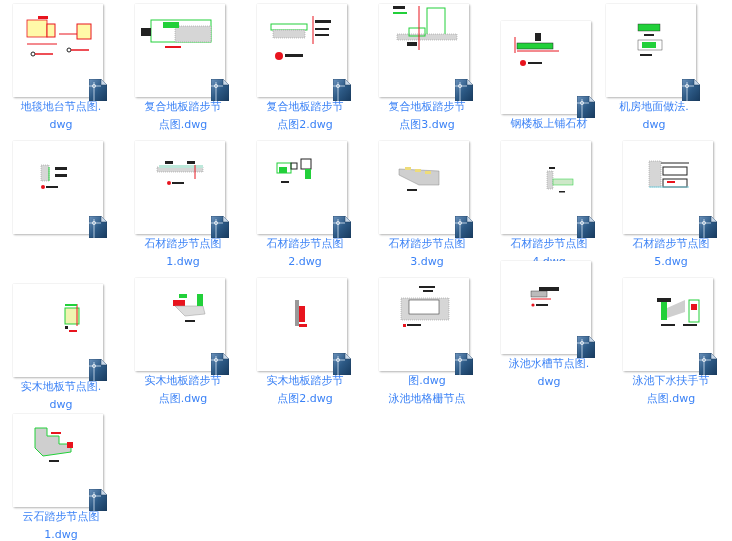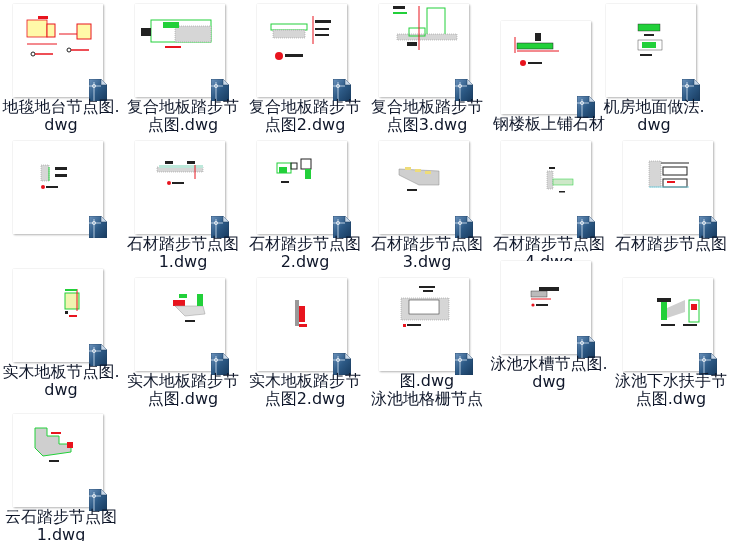--- a/index.html
+++ b/index.html
@@ -20,21 +20,21 @@
     background:#ffffff;
     box-shadow: 1px 1px 2px rgba(0,0,0,0.28), 0 0 1px rgba(0,0,0,0.18);
     overflow:visible;
   }
   .thumb svg.drawing { position:absolute; left:0; top:0; }
   .badge {
     position:absolute; right:-4px; bottom:-4px; width:18px; height:22px;
   }
   .label {
     position:absolute; left:2px; top:98px; width:118px;
-    text-align:center; font-size:16px; line-height:18px; color:#0f172a;
+    text-align:center; font-size:11px; line-height:18px; color:#3b82f6;
     word-break:break-all;
   }
   .label span { display:block; white-space:nowrap; }
 </style>
 </head>
 <body>
 
 <div class="grid" id="grid">
     <div class="item" style="left: 0px; top: 0px;">
       <div class="thumb">
@@ -410,23 +410,24 @@
     <path d="M0 0 H12 L18 6 V22 H0 Z" fill="url(#bg)" stroke="#1e3d5e" stroke-width="0.6"></path>
     <path d="M12 0 V6 H18" fill="#c9d8e8" stroke="#1e3d5e" stroke-width="0.5"></path>
     <line x1="5" y1="3" x2="5" y2="22" stroke="#d8e6f4" stroke-width="0.8"></line>
     <line x1="0" y1="7" x2="12" y2="7" stroke="#d8e6f4" stroke-width="0.8"></line>
     <circle cx="5" cy="7" r="1.6" fill="none" stroke="#ffffff" stroke-width="0.7"></circle>
   </svg>
 
      </div>
      <div class="label">
        <span>石材踏步节点图</span>
-     </div>
-    </div>
-    <div class="item" style="left: 0px; top: 265px;">
+       <span>5.dwg</span>
+     </div>
+    </div>
+    <div class="item" style="left: 0px; top: 280px;">
       <div class="thumb">
        <svg class="drawing" width="90" height="93" viewBox="0 0 90 93">
           <rect x="52" y="24" width="14" height="16" fill="#f0f4b0" stroke="#22d03a"></rect>
           <line x1="64" y1="20" x2="64" y2="42" stroke="#e8141e"></line>
           <rect x="52" y="20" width="12" height="2" fill="#22d03a"></rect>
           <rect x="52" y="42" width="3" height="3" fill="#222"></rect>
           <rect x="56" y="46" width="8" height="2" fill="#e8141e"></rect>
         </svg>
 
   <svg class="badge" viewBox="0 0 18 22" width="18" height="22">

